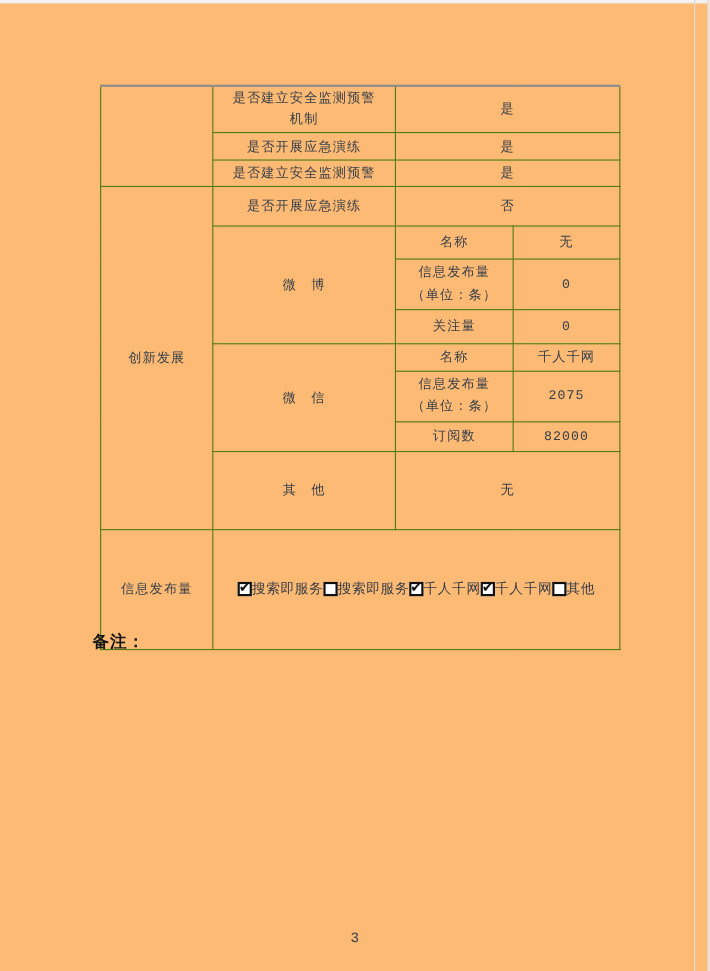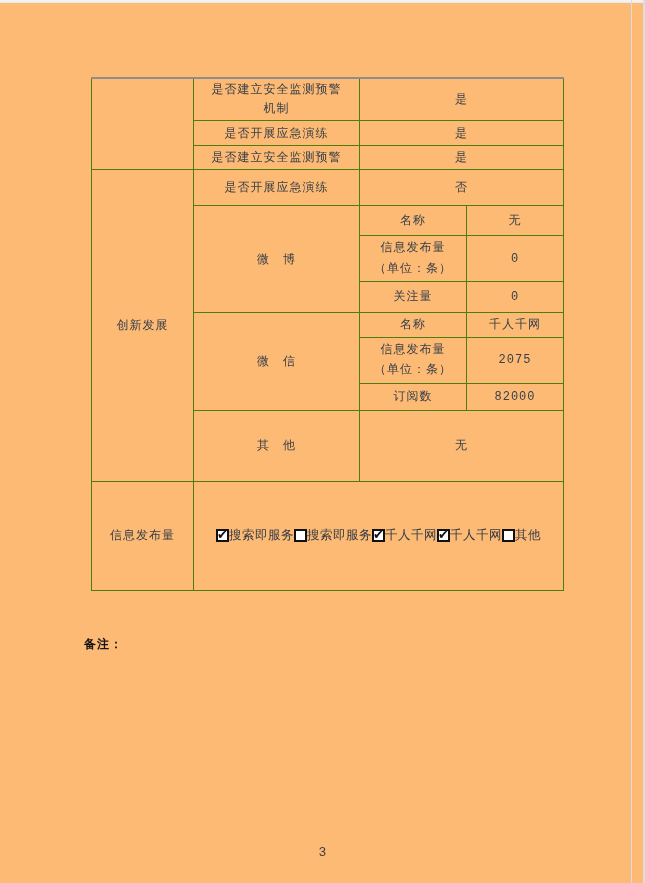--- a/index.html
+++ b/index.html
@@ -49,22 +49,22 @@
   }
   .cb.checked::after {
     content:"\2714";
     position:absolute; left:-1px; top:-4px;
     font-family:"DejaVu Sans","Liberation Sans",sans-serif;
     font-weight:bold; font-size:13px; line-height:15px; color:#111;
   }
   .opt-label { font-size:12.5px; letter-spacing:0.5px; color:#343b45; }
 
   .remarks {
-    position:absolute; left:84px; top:636px;
-    font-size:12px; font-weight:bold; color:#151515; letter-spacing:1px;
+    position:absolute; left:84px; top:574px;
+    font-size:15px; font-weight:bold; color:#151515; letter-spacing:1px;
   }
   .pagenum {
     position:absolute; left:0; top:845px; width:645px;
     text-align:center; font-size:13px; color:#39404a;
   }
 </style>
 </head>
 <body>
 
 <div class="page">

